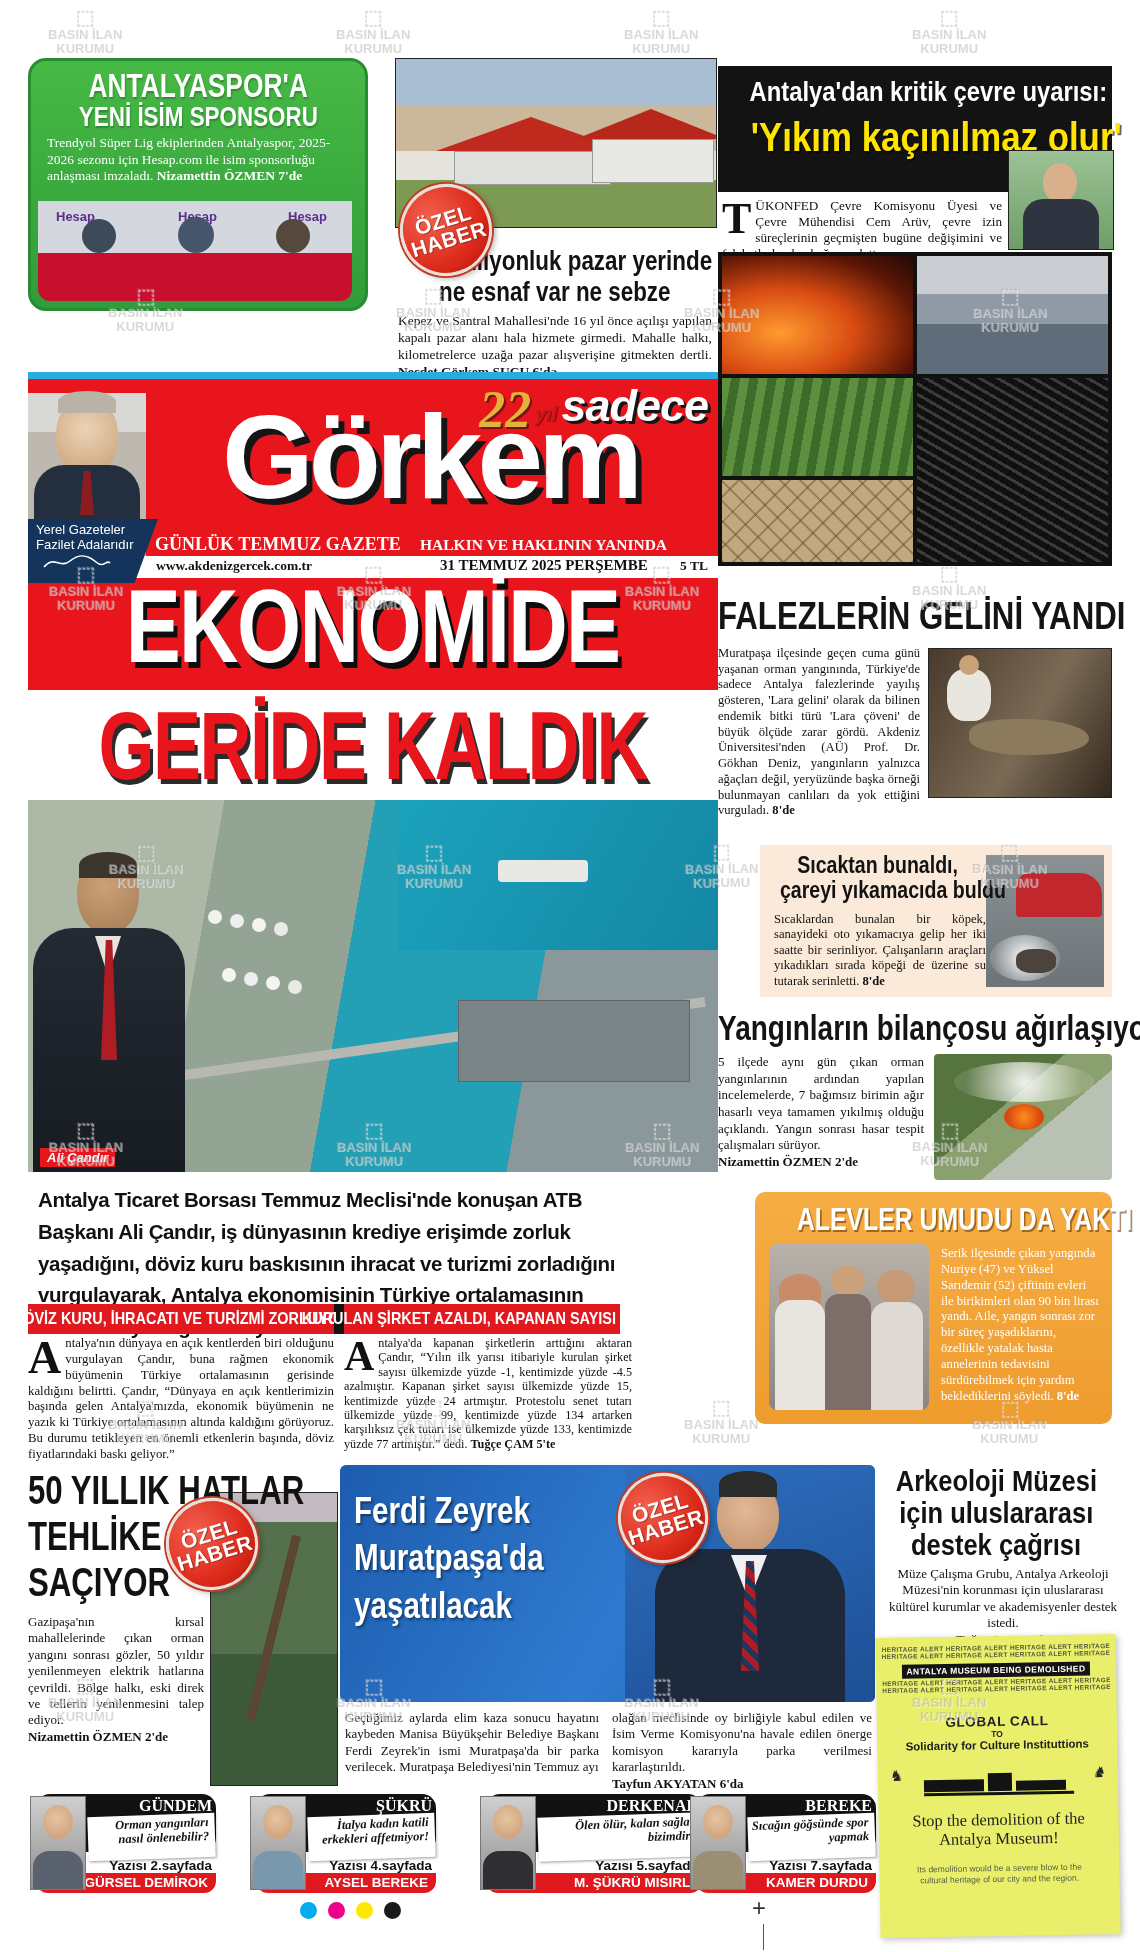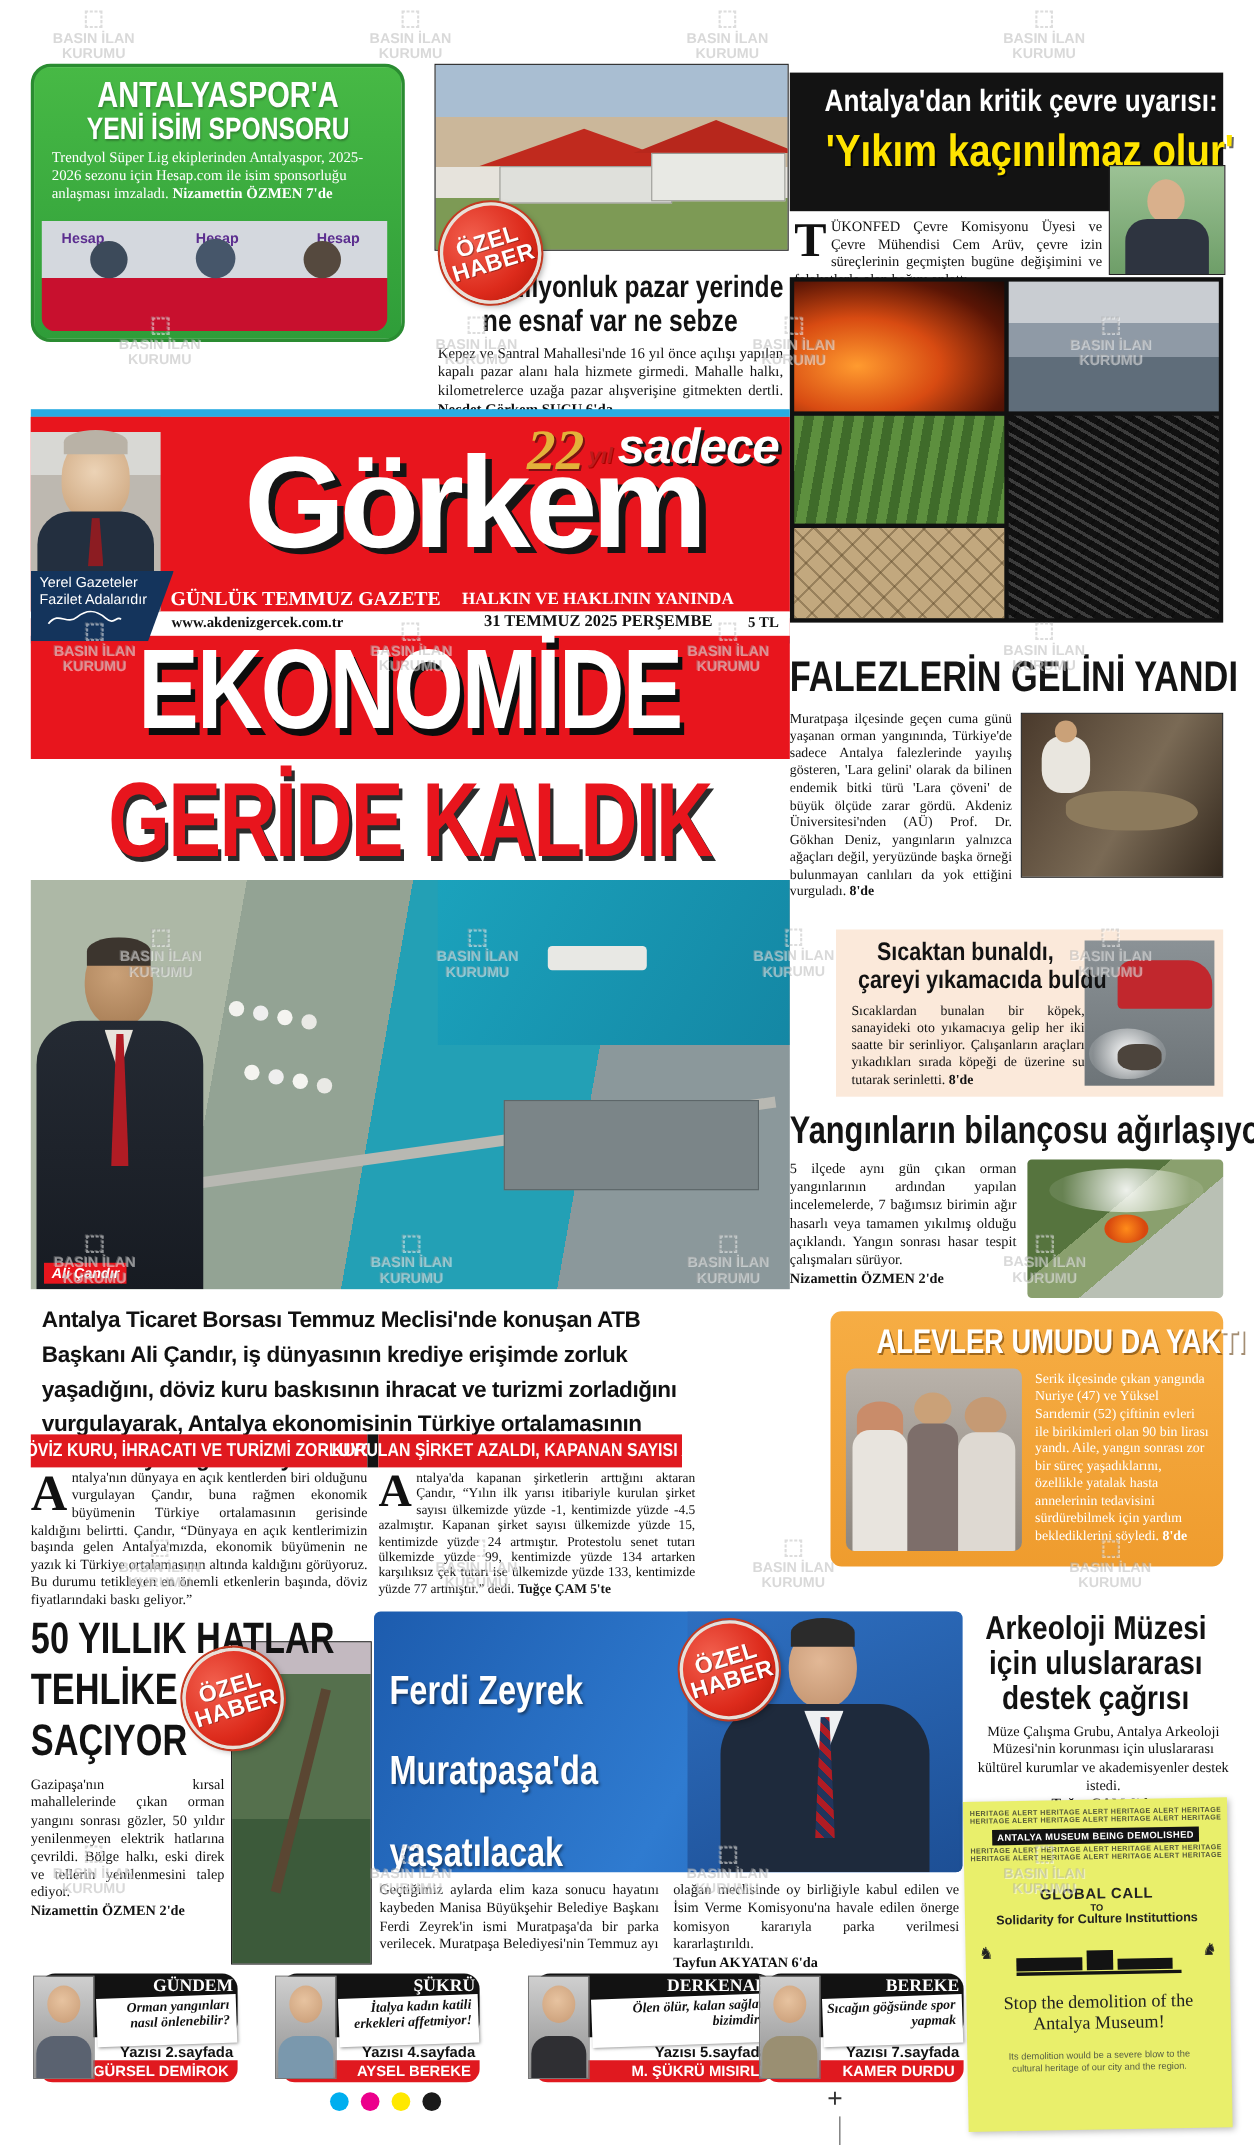--- a/index.html
+++ b/index.html
@@ -63,21 +63,21 @@
   
   .rhead{z-index:10;color:#141414;}
   
   #dogbox{left:760px;top:845px;width:352px;height:152px;background:#fbe9da;z-index:10;}
   
   #alevbox{left:755px;top:1192px;width:357px;height:232px;background:linear-gradient(180deg,#f6ad44,#ef9c2e);
            border-radius:10px;z-index:10;}
   
   #ferdibox{left:340px;top:1465px;width:535px;height:237px;z-index:10;border-radius:6px;overflow:hidden;
             background:linear-gradient(120deg,#1d5cae,#2f7bd0 55%,#1d5cae);}
-  #ferdibox .line{color:#fff;font-size:37px;line-height:1.28;text-shadow:2px 2px 3px rgba(0,0,0,.45);margin-top:26px;}
+  #ferdibox .line{color:#fff;font-size:37px;line-height:1.28;text-shadow:2px 2px 3px rgba(0,0,0,.45);}
   
   #poster{left:878px;top:1636px;width:240px;height:300px;background:#e9ef6b;z-index:10;
           transform:rotate(-1deg);box-shadow:2px 2px 6px rgba(0,0,0,.25);
           font-family:"Liberation Sans",sans-serif;color:#222;overflow:hidden;}
   .alertline{font-size:6.5px;font-weight:bold;color:#55593a;white-space:nowrap;overflow:hidden;letter-spacing:.4px;}
   
   .ccard{position:absolute;top:1794px;width:186px;height:88px;z-index:10;}
   .ccard .blackbox{position:absolute;left:6px;right:0;top:0;height:58px;background:#121212;border-radius:14px;}
   .ccard .title{position:absolute;left:62px;right:4px;top:3px;color:#fff;text-align:right;
                 font-weight:bold;font-size:16px;font-family:"Liberation Serif",serif;}

